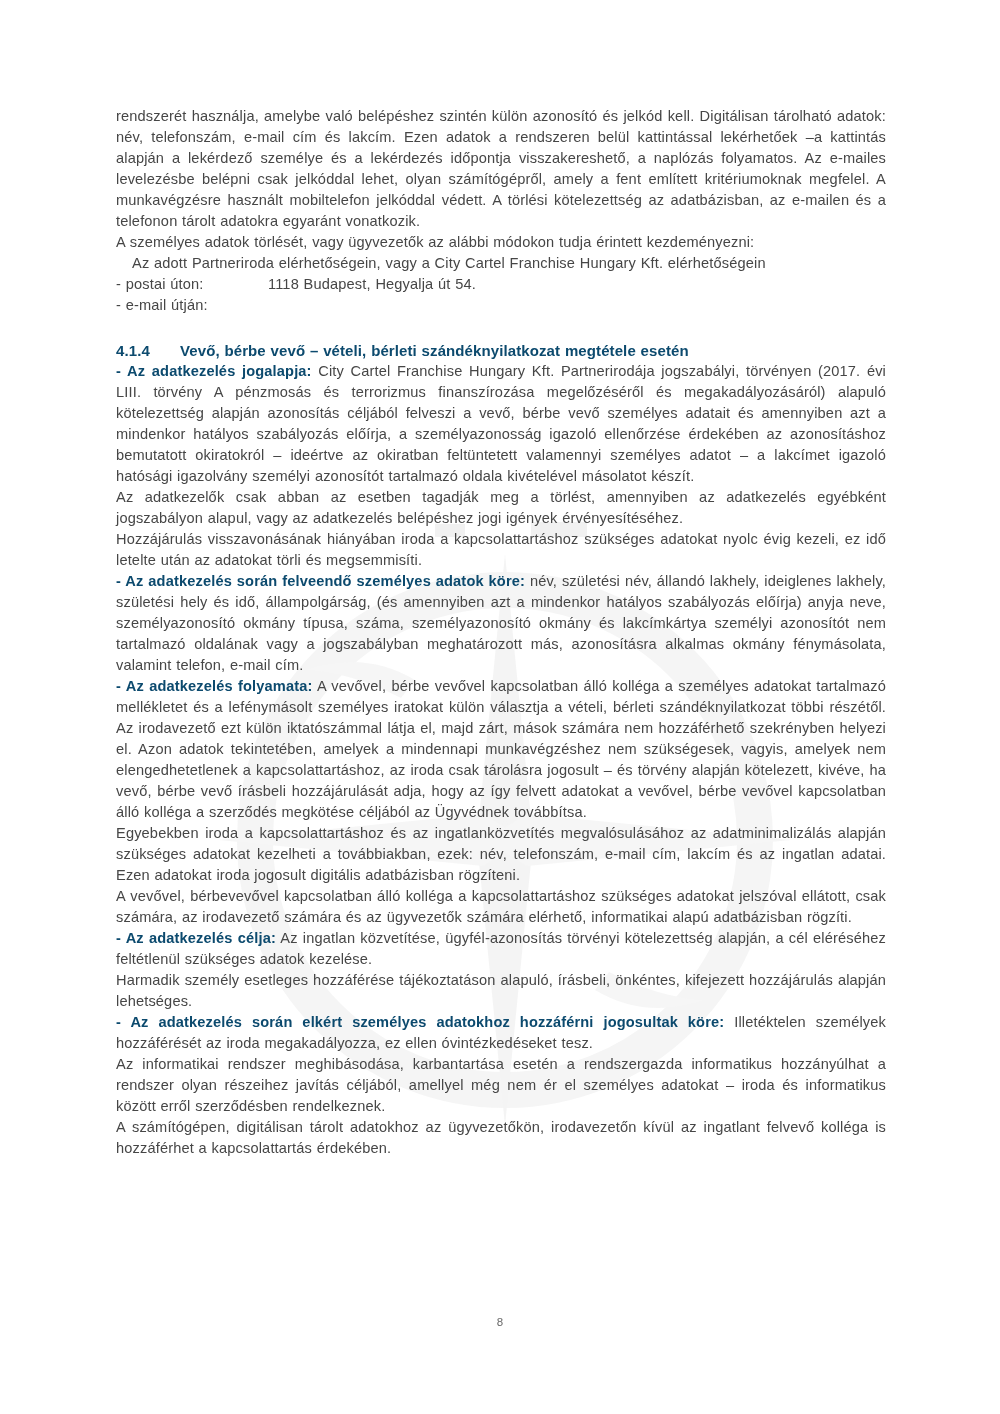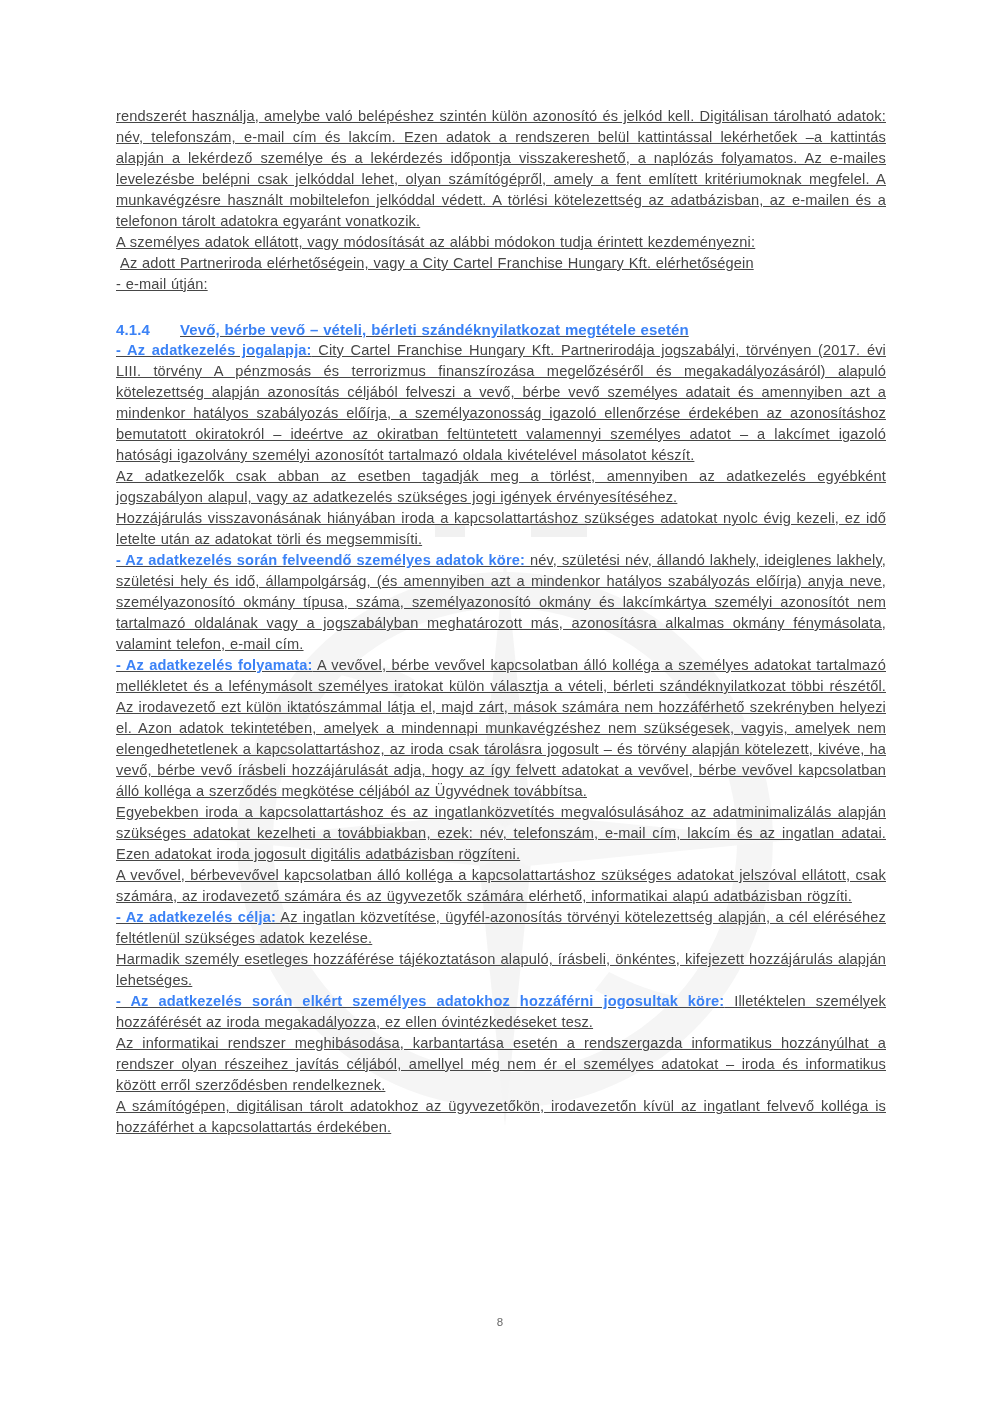--- a/index.html
+++ b/index.html
@@ -24,30 +24,29 @@
     pointer-events: none;
   }
   .content {
     position: relative;
     z-index: 1;
     padding: 106px 114px 0 116px;
     font-size: 14.6px;
     line-height: 21px;
     letter-spacing: 0.15px;
     word-spacing: 0.5px;
-    text-decoration: underline;
   }
   p.para {
     margin: 0;
     text-align: justify;
   }
   p.left { text-align: left; }
-  p.indent { padding-left: 4px; }
+  p.indent { padding-left: 4px; margin-left: 12px; }
   .para b, .sec-num, .sec-title {
-    color: #3b82f6;
+    color: #0c4a6e;
     font-weight: bold;
   }
   .contact-row {
     display: flex;
     text-align: left;
   }
   .contact-label {
     width: 152px;
     flex: 0 0 152px;
   }
@@ -89,33 +88,37 @@
       <rect x="346" y="2" width="56" height="15" fill="#e6e6e6"></rect>
       <path d="M120 150 q 60 -20 110 10 l -14 18 q -50 -26 -96 -28 z" fill="#efefef"></path>
       <path d="M520 480 q -60 20 -110 -10 l 14 -18 q 50 26 96 28 z" fill="#efefef"></path>
     </g>
   </svg>
 
   <div class="content">
 
     <p class="para">rendszerét használja, amelybe való belépéshez szintén külön azonosító és jelkód kell. Digitálisan tárolható adatok: név, telefonszám, e-mail cím és lakcím. Ezen adatok a rendszeren belül kattintással lekérhetőek –a kattintás alapján a lekérdező személye és a lekérdezés időpontja visszakereshető, a naplózás folyamatos. Az e-mailes levelezésbe belépni csak jelkóddal lehet, olyan számítógépről, amely a fent említett kritériumoknak megfelel. A munkavégzésre használt mobiltelefon jelkóddal védett. A törlési kötelezettség az adatbázisban, az e-mailen és a telefonon tárolt adatokra egyaránt vonatkozik.</p>
 
-    <p class="para left">A személyes adatok ellátott, vagy módosítását az alábbi módokon tudja érintett kezdeményezni:</p>
+    <p class="para left">A személyes adatok törlését, vagy ügyvezetők az alábbi módokon tudja érintett kezdeményezni:</p>
     <p class="para left indent">Az adott Partneriroda elérhetőségein, vagy a City Cartel Franchise Hungary Kft. elérhetőségein</p>
 
+    <div class="contact-row">
+      <span class="contact-label">- postai úton:</span>
+      <span class="contact-value">1118 Budapest, Hegyalja út 54.</span>
+    </div>
     <div class="contact-row">
       <span class="contact-label">- e-mail útján:</span>
     </div>
 
     <h3 class="section-heading">
       <span class="sec-num">4.1.4</span><span class="sec-title">Vevő, bérbe vevő – vételi, bérleti szándéknyilatkozat megtétele esetén</span>
     </h3>
 
     <p class="para"><b>- Az adatkezelés jogalapja:</b><span> City Cartel Franchise Hungary Kft. Partnerirodája jogszabályi, törvényen (2017. évi LIII. törvény A pénzmosás és terrorizmus finanszírozása megelőzéséről és megakadályozásáról) alapuló kötelezettség alapján azonosítás céljából felveszi a vevő, bérbe vevő személyes adatait és amennyiben azt a mindenkor hatályos szabályozás előírja, a személyazonosság igazoló ellenőrzése érdekében az azonosításhoz bemutatott okiratokról – ideértve az okiratban feltüntetett valamennyi személyes adatot – a lakcímet igazoló hatósági igazolvány személyi azonosítót tartalmazó oldala kivételével másolatot készít.</span></p>
-    <p class="para">Az adatkezelők csak abban az esetben tagadják meg a törlést, amennyiben az adatkezelés egyébként jogszabályon alapul, vagy az adatkezelés szükséges jogi igények érvényesítéséhez.</p>
+    <p class="para">Az adatkezelők csak abban az esetben tagadják meg a törlést, amennyiben az adatkezelés egyébként jogszabályon alapul, vagy az adatkezelés belépéshez jogi igények érvényesítéséhez.</p>
     <p class="para">Hozzájárulás visszavonásának hiányában iroda a kapcsolattartáshoz szükséges adatokat nyolc évig kezeli, ez idő letelte után az adatokat törli és megsemmisíti.</p>
     <p class="para"><b>- Az adatkezelés során felveendő személyes adatok köre:</b><span> név, születési név, állandó lakhely, ideiglenes lakhely, születési hely és idő, állampolgárság, (és amennyiben azt a mindenkor hatályos szabályozás előírja) anyja neve, személyazonosító okmány típusa, száma, személyazonosító okmány és lakcímkártya személyi azonosítót nem tartalmazó oldalának  vagy a jogszabályban meghatározott más, azonosításra  alkalmas okmány fénymásolata, valamint telefon, e-mail cím.</span></p>
     <p class="para"><b>- Az adatkezelés folyamata:</b><span> A vevővel, bérbe vevővel kapcsolatban álló kolléga a személyes adatokat tartalmazó mellékletet és a lefénymásolt személyes iratokat külön választja a vételi, bérleti szándéknyilatkozat többi részétől. Az irodavezető ezt külön iktatószámmal látja el, majd zárt, mások számára nem hozzáférhető szekrényben helyezi el.  Azon adatok tekintetében, amelyek a mindennapi munkavégzéshez nem szükségesek, vagyis, amelyek nem elengedhetetlenek a kapcsolattartáshoz, az iroda csak tárolásra jogosult – és törvény alapján kötelezett, kivéve, ha vevő, bérbe vevő írásbeli hozzájárulását adja, hogy az így felvett adatokat a vevővel, bérbe vevővel kapcsolatban álló kolléga a szerződés megkötése céljából az Ügyvédnek továbbítsa.</span></p>
     <p class="para">Egyebekben iroda a kapcsolattartáshoz és az ingatlanközvetítés megvalósulásához az adatminimalizálás alapján szükséges adatokat kezelheti a továbbiakban, ezek: név, telefonszám, e-mail cím, lakcím és az ingatlan adatai. Ezen adatokat iroda jogosult digitális adatbázisban rögzíteni.</p>
     <p class="para">A vevővel, bérbevevővel kapcsolatban álló kolléga a kapcsolattartáshoz szükséges adatokat jelszóval ellátott, csak számára, az irodavezető számára és az ügyvezetők számára elérhető, informatikai alapú adatbázisban rögzíti.</p>
     <p class="para"><b>- Az adatkezelés célja:</b><span> Az ingatlan közvetítése, ügyfél-azonosítás törvényi kötelezettség alapján, a cél eléréséhez feltétlenül szükséges adatok kezelése.</span></p>
     <p class="para">Harmadik személy esetleges hozzáférése tájékoztatáson alapuló, írásbeli, önkéntes, kifejezett hozzájárulás alapján lehetséges.</p>
     <p class="para"><b>- Az adatkezelés során elkért személyes adatokhoz hozzáférni jogosultak köre:</b><span> Illetéktelen személyek hozzáférését az iroda megakadályozza, ez ellen óvintézkedéseket tesz.</span></p>
     <p class="para">Az informatikai rendszer meghibásodása, karbantartása esetén a rendszergazda informatikus hozzányúlhat a rendszer olyan részeihez javítás céljából, amellyel még nem ér el személyes adatokat – iroda és informatikus között erről szerződésben rendelkeznek.</p>
     <p class="para">A számítógépen, digitálisan tárolt adatokhoz az ügyvezetőkön, irodavezetőn kívül az ingatlant felvevő kolléga is hozzáférhet a kapcsolattartás érdekében.</p>

